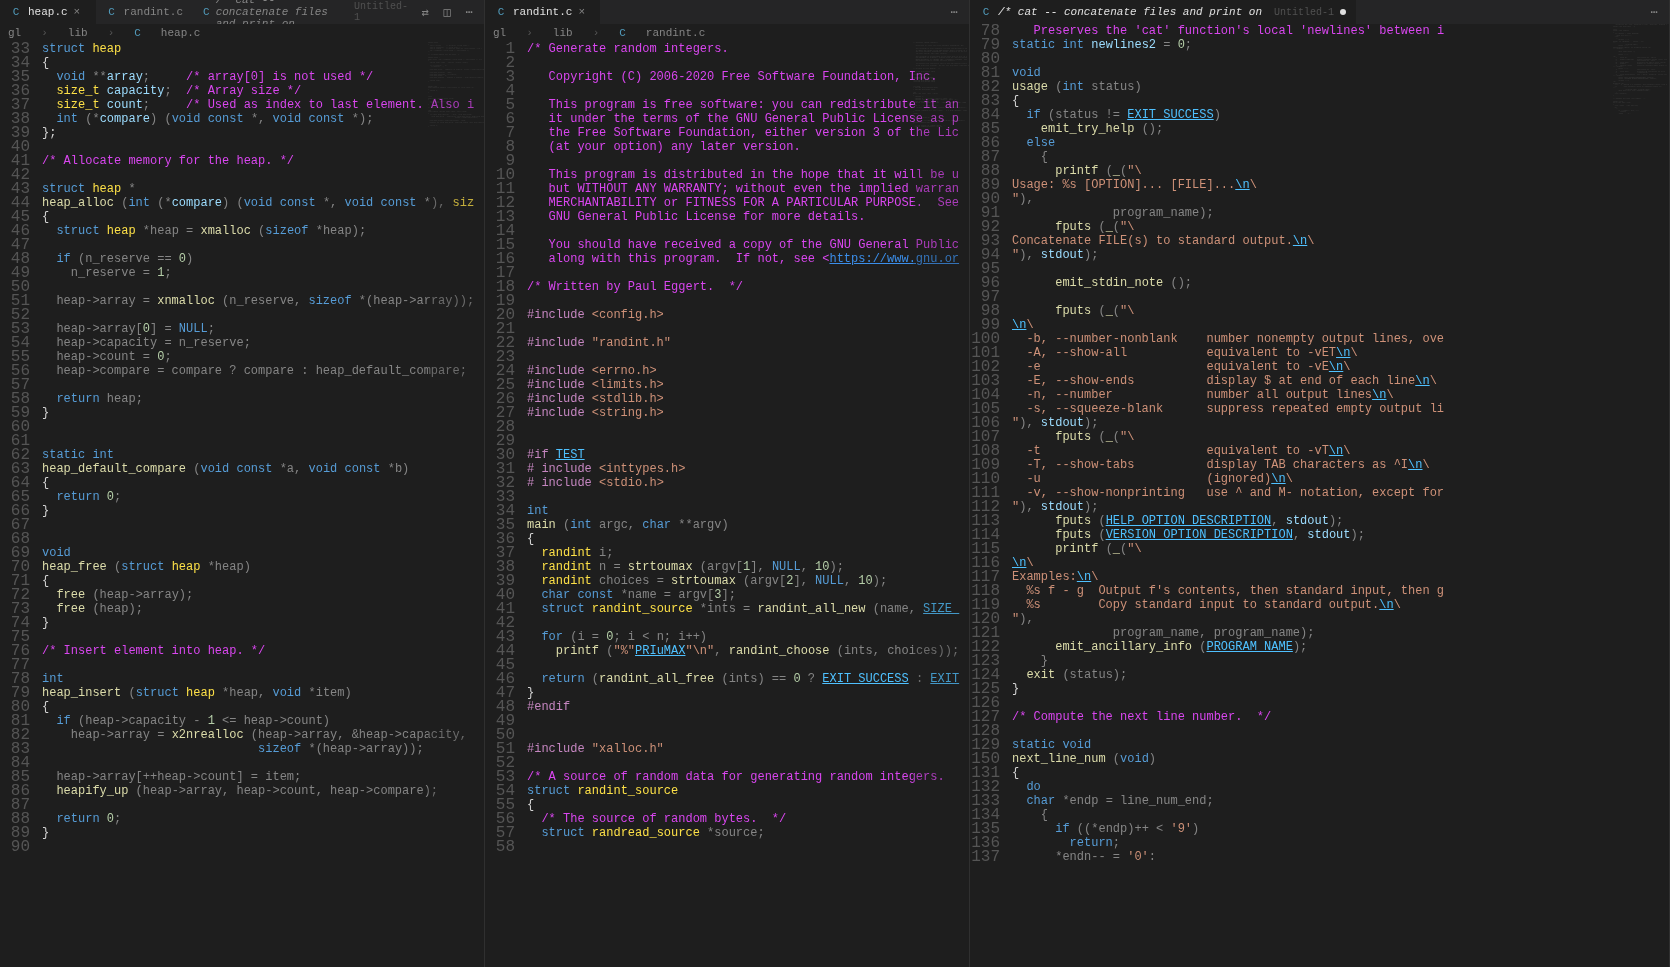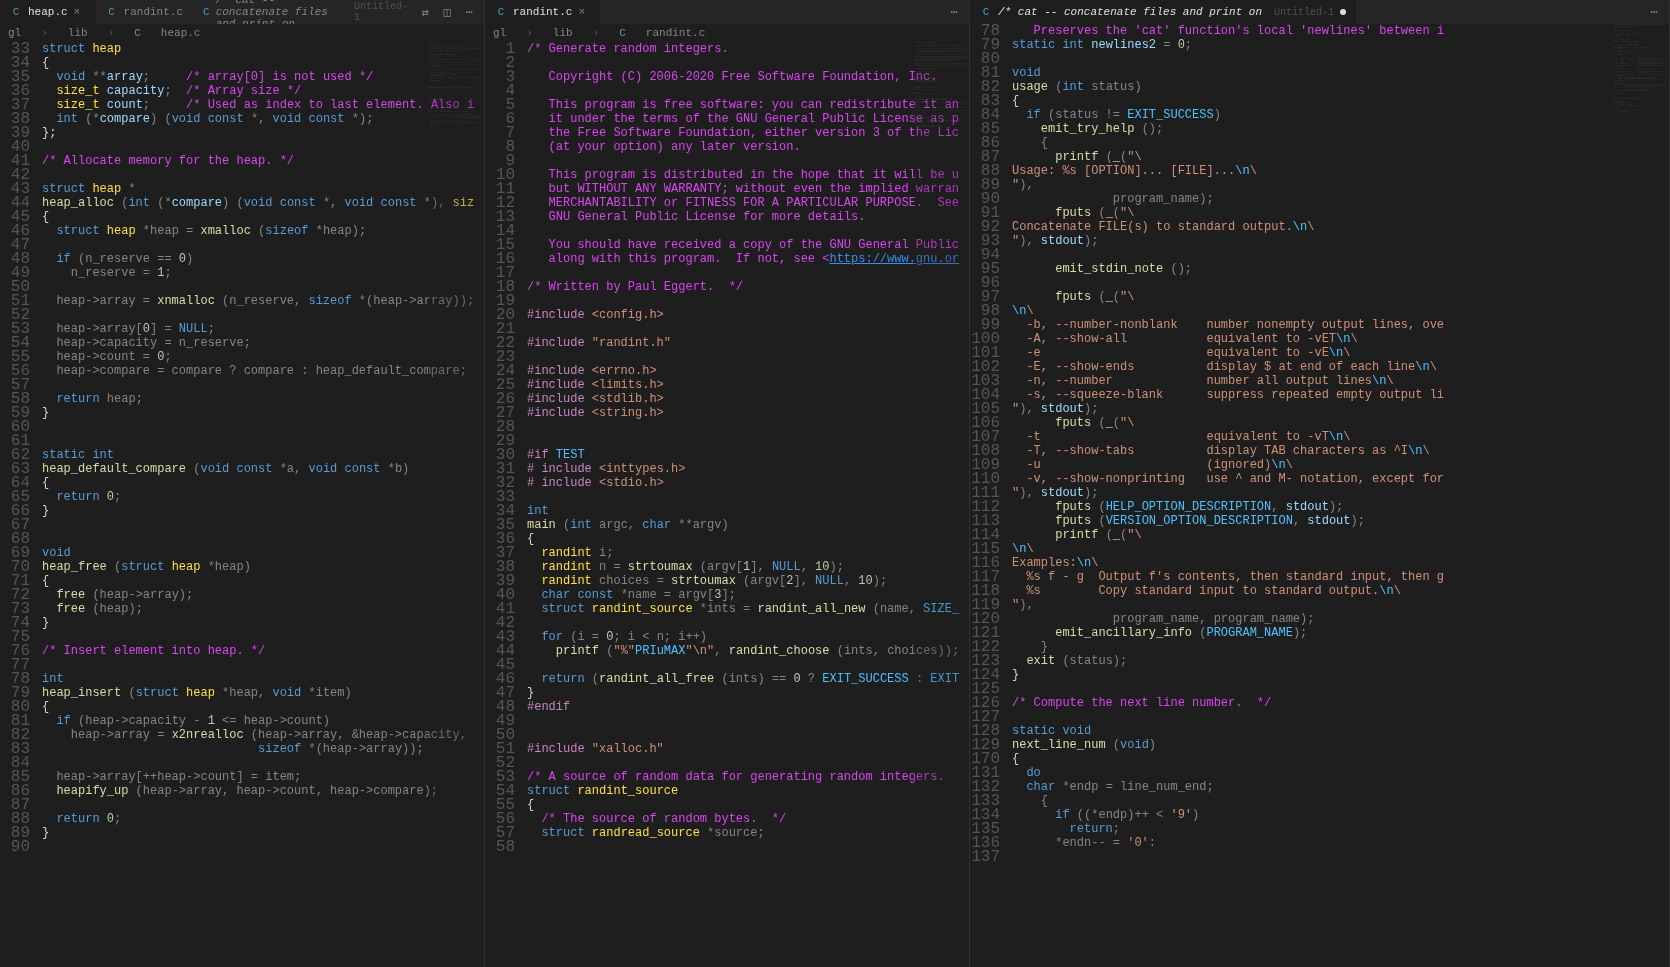--- a/index.html
+++ b/index.html
@@ -48,21 +48,21 @@
 .kw { color: #569cd6; }          
 .type { color: #fde047; }        
 .fn { color: #dcdcaa; }          
 .str { color: #ce9178; }         
 .cmt { color: #d946ef; }         
 .num { color: #b5cea8; }         
 .nul { color: #569cd6; }         
 .pp { color: #c586c0; }        
 .plain { color: #d4d4d4; }
 .var { color: #9cdcfe; }
-.macro { color: #4fc1ff; }
+.macro { color: #4fc1ff; text-decoration: underline; }
 </style>
 </head>
 <body>
 
 <div class="editor-container">
 
   <div class="pane pane-1">
     <div class="tabs">
       <div class="tab active">
         <span class="tab-icon" style="color:#519aba">C</span>
@@ -540,38 +540,39 @@
           <div>120</div>
           <div>121</div>
           <div>122</div>
           <div>123</div>
           <div>124</div>
           <div>125</div>
           <div>126</div>
           <div>127</div>
           <div>128</div>
           <div>129</div>
-          <div>170</div>
+          <div>150</div>
           <div>131</div>
           <div>132</div>
           <div>133</div>
           <div>134</div>
           <div>135</div>
           <div>136</div>
           <div>137</div>
         </div>
       <div class="code-lines" id="code-2">
           <div class="line">   <span class="cmt">Preserves the 'cat' function's local 'newlines' between i</span></div>
           <div class="line"><span class="kw">static</span> <span class="kw">int</span> <span class="var">newlines2</span> = <span class="num">0</span>;</div>
           <div class="line"></div>
           <div class="line"><span class="kw">void</span></div>
           <div class="line"><span class="fn">usage</span> (<span class="kw">int</span> status)</div>
           <div class="line"><span class="plain">{</span></div>
           <div class="line">  <span class="kw">if</span> (status != <span class="macro">EXIT_SUCCESS</span>)</div>
           <div class="line">    <span class="fn">emit_try_help</span> ();</div>
+          <div class="line">  <span class="kw">else</span></div>
           <div class="line">    {</div>
           <div class="line">      <span class="fn">printf</span> (<span class="fn">_</span>(<span class="str">"\</span></div>
           <div class="line"><span class="str">Usage: %s [OPTION]... [FILE]...</span><span class="macro">\n</span><span class="str">\</span></div>
           <div class="line"><span class="str">"</span>),</div>
           <div class="line">              program_name);</div>
           <div class="line">      <span class="fn">fputs</span> (<span class="fn">_</span>(<span class="str">"\</span></div>
           <div class="line"><span class="str">Concatenate FILE(s) to standard output.</span><span class="macro">\n</span><span class="str">\</span></div>
           <div class="line"><span class="str">"</span>), <span class="var">stdout</span>);</div>
           <div class="line"></div>
           <div class="line">      <span class="fn">emit_stdin_note</span> ();</div>

